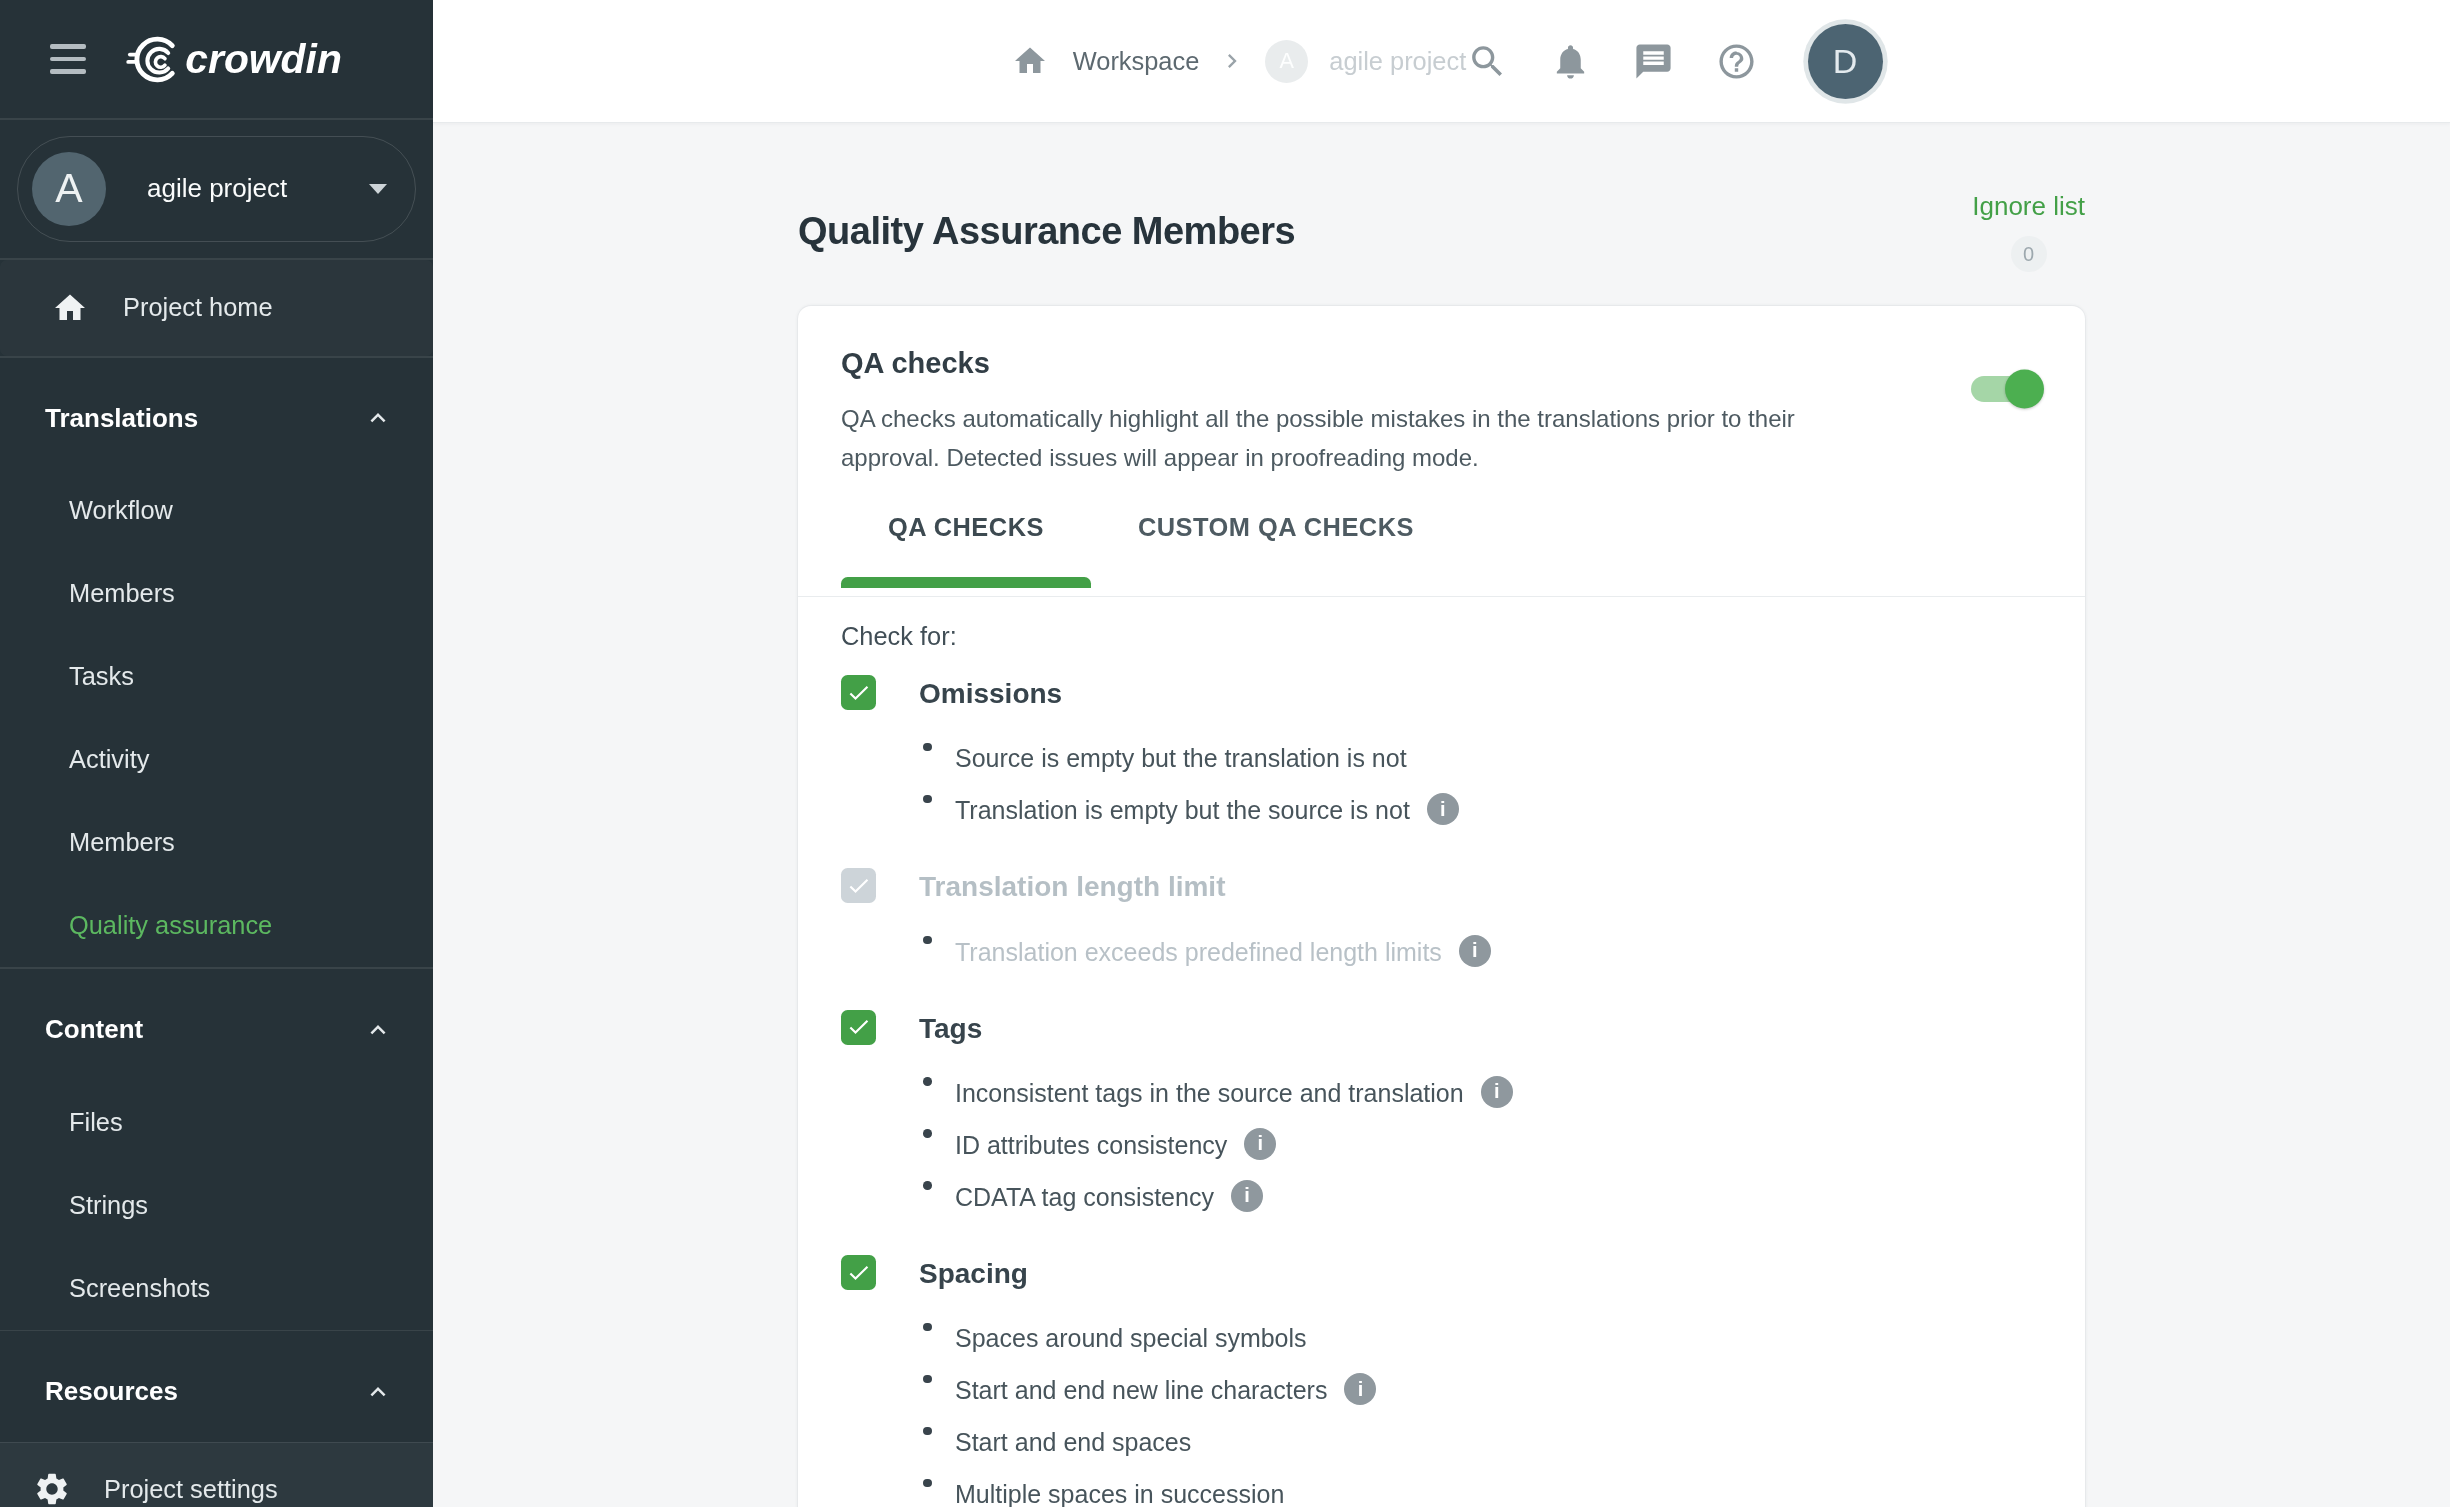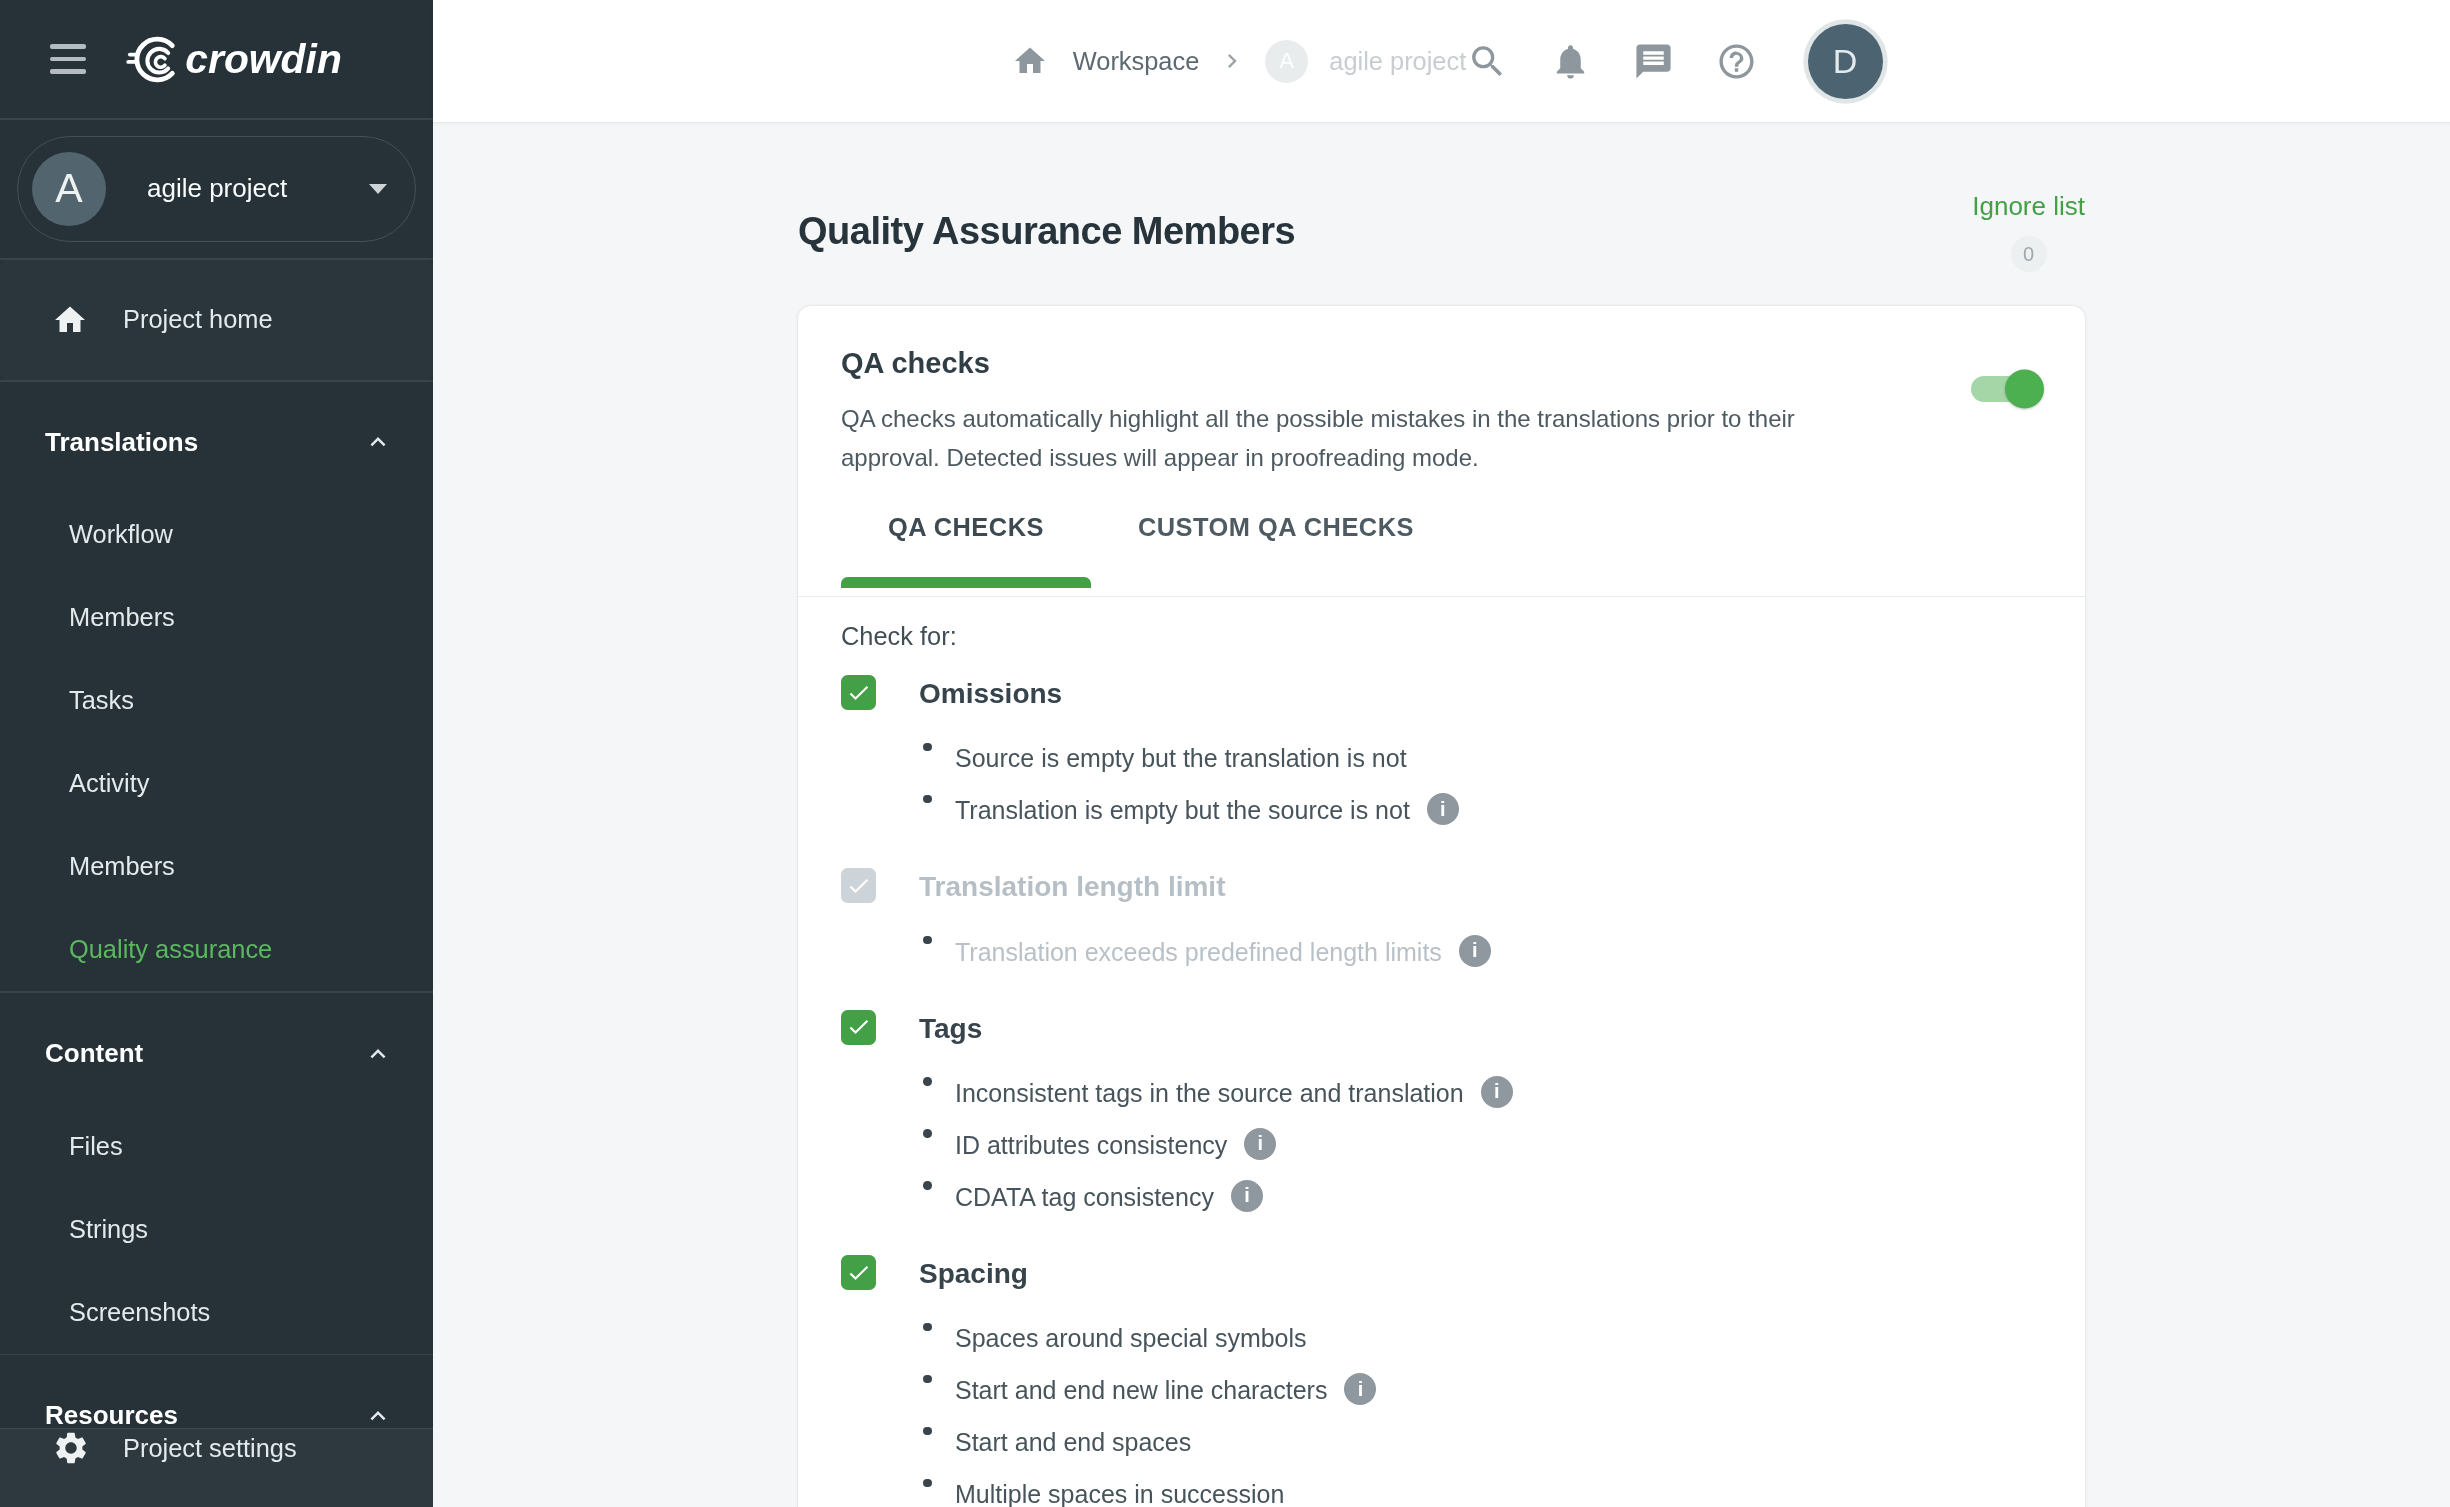--- a/index.html
+++ b/index.html
@@ -34,33 +34,33 @@
   }
   .sb-avatar {
     width:74px; height:74px; border-radius:50%; background:#52656f;
     display:flex; align-items:center; justify-content:center;
     font-size:41px; color:#eef2f3; flex:none;
   }
   .sb-pname { margin-left:41px; font-size:26px; font-weight:500; color:#fafcfc; }
   .caret-down { margin-left:auto; width:0; height:0; border-left:9.4px solid transparent; border-right:9.4px solid transparent; border-top:10.4px solid #cdd4d8; }
   .sb-nav { flex:1; overflow:hidden; }
   .sb-item { height:83px; display:flex; align-items:center; padding-left:69px; font-size:25.4px; color:#e4e9eb; }
-  .sb-item.home { height:120px; padding-left:52px; background:rgba(255,255,255,0.025);border-radius:7px; }
+  .sb-item.home { height:96px; padding-left:52px; background:rgba(255,255,255,0.025);border-radius:7px; }
   .sb-item.home .sb-ico { margin-right:35px; }
   .sb-ico { width:36px; height:36px; flex:none; display:flex; }
   .sb-ico svg { width:100%; height:100%; fill:#eff2f3; }
   .sb-item.active { color:#5cb860; }
   .sb-section { margin-top:34px; height:53px; display:flex; align-items:center; justify-content:space-between; padding:0 40px 0 45px; font-size:26px; font-weight:bold; color:#ffffff; }
   .sb-section .chev { width:30px; height:30px; display:flex; }
   .sb-section .chev svg { width:100%; height:100%; fill:#e4e9eb; }
   .sb-items { padding:24.5px 0 0 0; }
   .sb-footer {
-    flex:none; height:80px; border-top:1.9px solid rgba(255,255,255,0.09);
+    flex:none; height:66px; border-top:1.9px solid rgba(255,255,255,0.09);
     background:rgba(255,255,255,0.035);
-    display:flex; align-items:flex-start; padding-left:52px;
+    display:flex; align-items:flex-end; padding-left:33px;
   }
   .sb-footer .sb-ico { width:38px; height:38px; margin-right:33px; }
 
   
   .topbar {
     grid-column:2; grid-row:1; background:#fff;
     border-bottom:0.9px solid #e7eaec;
     box-shadow:0 0.9px 3.8px rgba(30,40,50,0.05);
     display:flex; align-items:center; justify-content:center;
     padding:0 22.6px 0 42px; position:relative; z-index:2;

